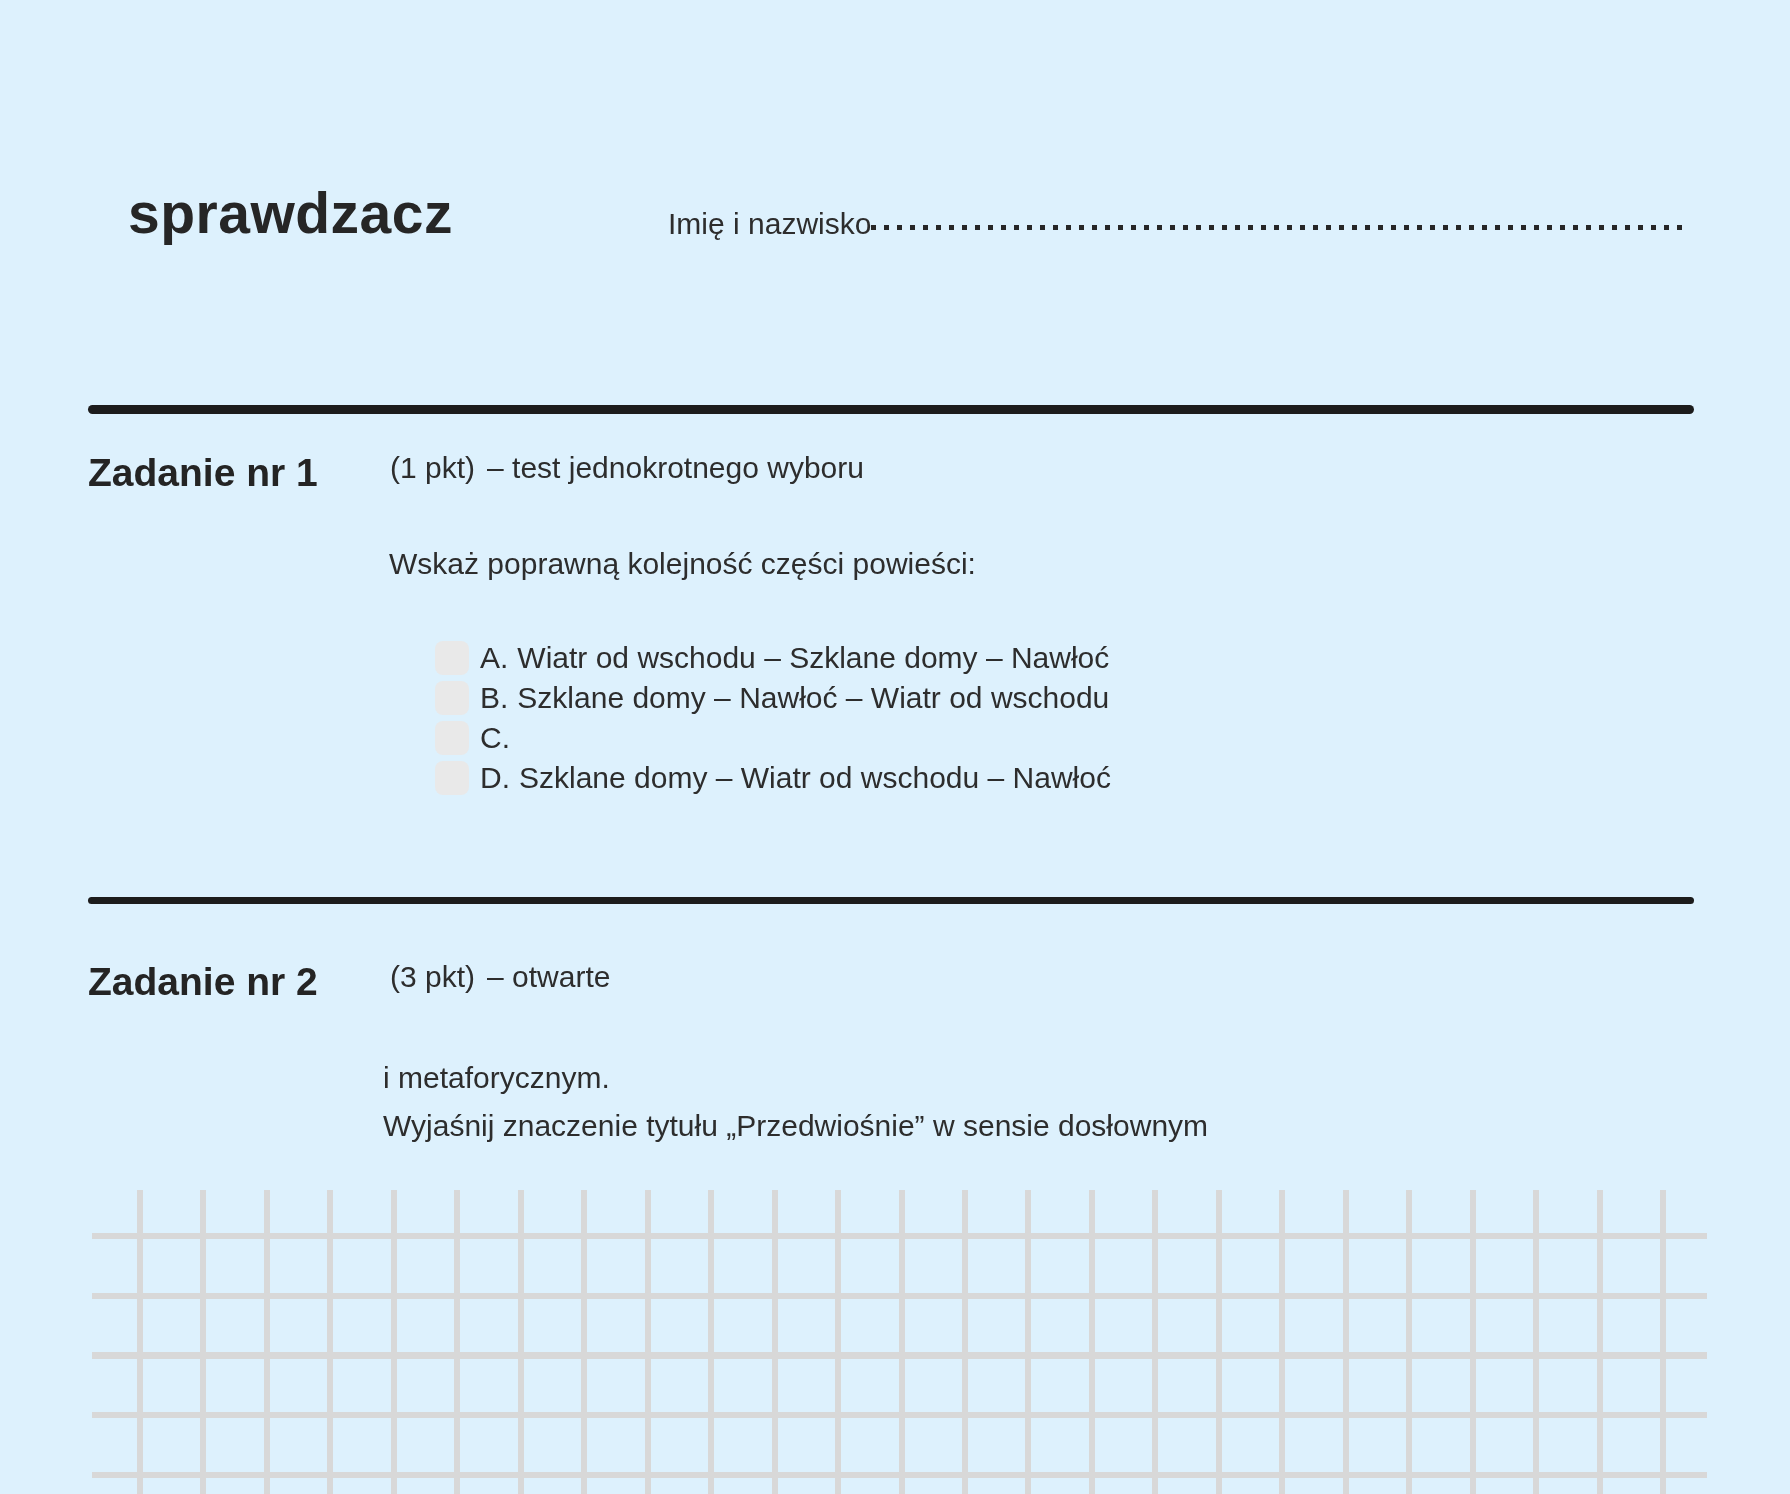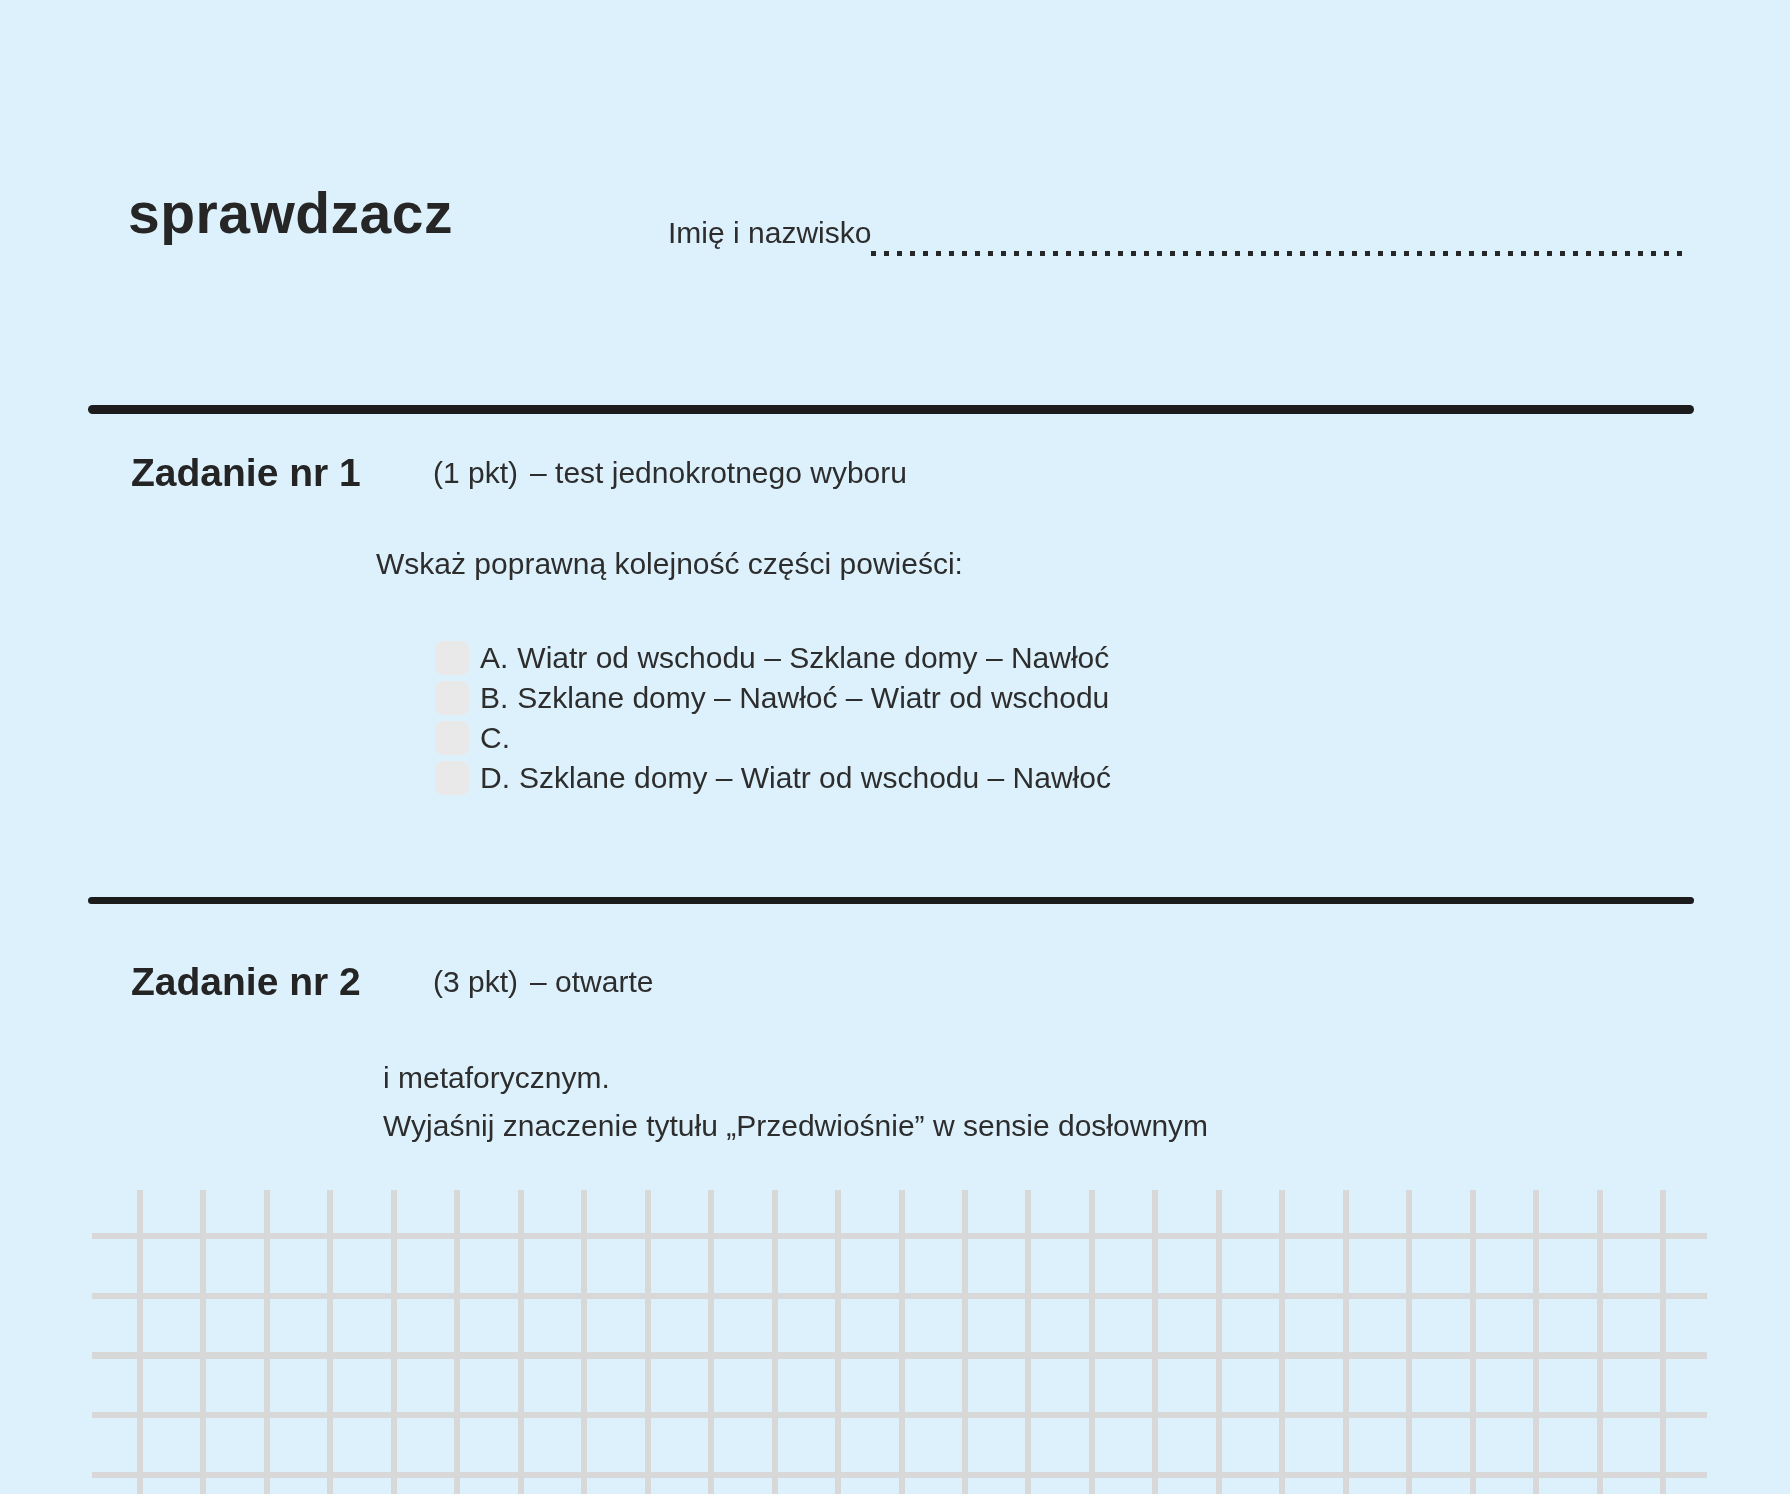--- a/index.html
+++ b/index.html
@@ -16,45 +16,45 @@
   
   .title {
     left: 95px; top: 170px;
     font-size: 57px; font-weight: 700; line-height: 86px;
     color: #262626; letter-spacing: 0.5px;
   }
   .title .line2 { padding-left: 33px; }
 
   .name-row {
     left: 668px; top: 198px; width: 1020px; height: 60px;
-    display: flex; align-items: flex-end;
+    display: flex; align-items: center;
   }
   .name-label { font-size: 30px; padding-bottom: 8px; white-space: nowrap; }
   .name-dots {
     flex: 1; height: 5px; margin-bottom: 2px;
     background: repeating-linear-gradient(90deg, #272727 0px, #272727 5px, transparent 5px, transparent 13px);
   }
 
   .rule { background: #1c1c1c; border-radius: 5px; }
   .rule1 { left: 88px; top: 405px; width: 1606px; height: 9px; }
   .rule2 { left: 88px; top: 897px; width: 1606px; height: 7px; }
 
   
-  .section-row { display: flex; align-items: center; margin-left: 43px; }
+  .section-row { display: flex; align-items: flex-start; }
   .section-row .heading {
     font-size: 39px; font-weight: 700; color: #242424;
     width: 302px; flex: 0 0 302px; white-space: nowrap;
   }
   .section-row .points { font-size: 30px; white-space: nowrap; }
   .section-row .qtype  { font-size: 30px; white-space: nowrap; margin-left: 12px; }
   .task1-row { left: 88px; top: 451px; }
   .task2-row { left: 88px; top: 960px; }
 
   .question { font-size: 30px; color: #2d2d2d; }
-  .q1 { left: 376px; top: 547px; }
+  .q1 { left: 389px; top: 547px; }
   .q2 { left: 383px; top: 1054px; line-height: 48px; }
 
   
   .options { left: 435px; top: 638px; }
   .option-row { display: flex; align-items: center; height: 40px; }
   .checkbox {
     width: 34px; height: 34px; border-radius: 8px;
     background: #e9e9e9; flex: 0 0 34px; margin-right: 11px;
   }
   .option-letter { font-size: 30px; white-space: nowrap; }

